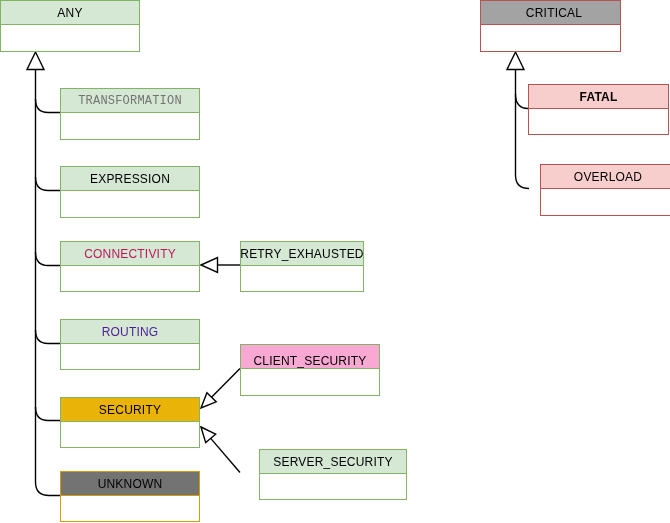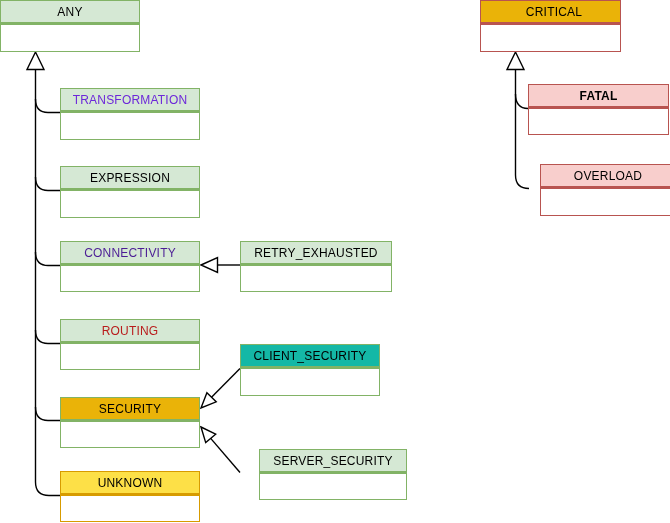--- a/index.html
+++ b/index.html
@@ -8,21 +8,21 @@
     background:#ffffff;
     font-family:"Liberation Sans", sans-serif;
   }
   #diagram{position:absolute;left:0;top:0;width:670px;height:523px;}
   .node{
     position:absolute;box-sizing:border-box;
     background:#ffffff;border:1px solid #000;
   }
   .node-header{
     box-sizing:border-box;height:24px;
-    border-bottom:3px solid #f97316;
+    border-bottom:1px solid #f97316;
     display:flex;align-items:center;justify-content:center;
   }
   .node-label{
     font-size:12px;color:#000000;letter-spacing:0.2px;
     white-space:nowrap;
   }
   .node-body{box-sizing:border-box;width:100%;}
   #connector-layer{position:absolute;left:0;top:0;pointer-events:none;}
   #connector-layer g{pointer-events:auto;}
 </style>
@@ -71,74 +71,74 @@
       </g>
     </svg>
 <div class="node" style="left: 0px; top: 0px; width: 140px; height: 52px; border-color: rgb(130, 179, 102);">
       <div class="node-header" style="background: rgb(213, 232, 212); border-bottom-color: rgb(130, 179, 102);">
         <span class="node-label" style="color: rgb(0, 0, 0);">ANY</span>
       </div>
       <div class="node-body" style="height: 26px;"></div>
     </div>
     <div class="node" style="left: 60px; top: 88px; width: 140px; height: 52px; border-color: rgb(130, 179, 102);">
       <div class="node-header" style="background: rgb(213, 232, 212); border-bottom-color: rgb(130, 179, 102);">
-        <span class="node-label" style="color: #6d28d9;">TRANSFORMATION</span>
+        <span class="node-label" style="color: #737373; font-family: Liberation Mono, monospace;">TRANSFORMATION</span>
       </div>
       <div class="node-body" style="height: 26px;"></div>
     </div>
     <div class="node" style="left: 60px; top: 166px; width: 140px; height: 52px; border-color: rgb(130, 179, 102);">
       <div class="node-header" style="background: rgb(213, 232, 212); border-bottom-color: rgb(130, 179, 102);">
         <span class="node-label" style="color: rgb(0, 0, 0);">EXPRESSION</span>
       </div>
       <div class="node-body" style="height: 26px;"></div>
     </div>
     <div class="node" style="left: 60px; top: 241px; width: 140px; height: 51px; border-color: rgb(130, 179, 102);">
       <div class="node-header" style="background: rgb(213, 232, 212); border-bottom-color: rgb(130, 179, 102);">
-        <span class="node-label" style="color: #4c1d95;">CONNECTIVITY</span>
+        <span class="node-label" style="color: #be185d;">CONNECTIVITY</span>
       </div>
       <div class="node-body" style="height: 25px;"></div>
     </div>
     <div class="node" style="left: 60px; top: 319px; width: 140px; height: 51px; border-color: rgb(130, 179, 102);">
       <div class="node-header" style="background: rgb(213, 232, 212); border-bottom-color: rgb(130, 179, 102);">
-        <span class="node-label" style="color: #b91c1c;">ROUTING</span>
+        <span class="node-label" style="color: #4c1d95;">ROUTING</span>
       </div>
       <div class="node-body" style="height: 25px;"></div>
     </div>
     <div class="node" style="left: 60px; top: 397px; width: 140px; height: 51px; border-color: rgb(130, 179, 102);">
       <div class="node-header" style="background: #eab308; border-bottom-color: rgb(130, 179, 102);">
         <span class="node-label" style="color: rgb(0, 0, 0);">SECURITY</span>
       </div>
       <div class="node-body" style="height: 25px;"></div>
     </div>
     <div class="node" style="left: 60px; top: 471px; width: 140px; height: 51px; border-color: rgb(215, 155, 0);">
-      <div class="node-header" style="background: #fde047; border-bottom-color: rgb(215, 155, 0);">
+      <div class="node-header" style="background: #737373; border-bottom-color: rgb(215, 155, 0);">
         <span class="node-label" style="color: rgb(0, 0, 0);">UNKNOWN</span>
       </div>
       <div class="node-body" style="height: 25px;"></div>
     </div>
-    <div class="node" style="left: 240px; top: 241px; width: 152px; height: 51px; border-color: rgb(130, 179, 102);">
+    <div class="node" style="left: 240px; top: 241px; width: 124px; height: 51px; border-color: rgb(130, 179, 102);">
       <div class="node-header" style="background: rgb(213, 232, 212); border-bottom-color: rgb(130, 179, 102);">
         <span class="node-label" style="color: rgb(0, 0, 0);">RETRY_EXHAUSTED</span>
       </div>
       <div class="node-body" style="height: 25px;"></div>
     </div>
     <div class="node" style="left: 240px; top: 344px; width: 140px; height: 52px; border-color: rgb(130, 179, 102);">
-      <div class="node-header" style="background: #14b8a6; border-bottom-color: rgb(130, 179, 102);">
+      <div class="node-header" style="background: #f9a8d4; border-bottom-color: rgb(130, 179, 102); align-items: flex-end;">
         <span class="node-label" style="color: rgb(0, 0, 0);">CLIENT_SECURITY</span>
       </div>
       <div class="node-body" style="height: 26px;"></div>
     </div>
     <div class="node" style="left: 240px; top: 449px; width: 148px; height: 51px; border-color: rgb(130, 179, 102); margin-left: 19px;">
       <div class="node-header" style="background: rgb(213, 232, 212); border-bottom-color: rgb(130, 179, 102);">
         <span class="node-label" style="color: rgb(0, 0, 0);">SERVER_SECURITY</span>
       </div>
       <div class="node-body" style="height: 25px;"></div>
     </div>
     <div class="node" style="left: 480px; top: 0px; width: 141px; height: 52px; border-color: rgb(184, 84, 80);">
-      <div class="node-header" style="background: #eab308; border-bottom-color: rgb(184, 84, 80); padding-left: 7px;">
+      <div class="node-header" style="background: #a3a3a3; border-bottom-color: rgb(184, 84, 80); padding-left: 7px;">
         <span class="node-label" style="color: rgb(0, 0, 0);">CRITICAL</span>
       </div>
       <div class="node-body" style="height: 26px;"></div>
     </div>
     <div class="node" style="left: 528px; top: 84px; width: 141px; height: 51px; border-color: rgb(184, 84, 80); font-weight: bold;">
       <div class="node-header" style="background: rgb(248, 206, 204); border-bottom-color: rgb(184, 84, 80);">
         <span class="node-label" style="color: rgb(0, 0, 0);">FATAL</span>
       </div>
       <div class="node-body" style="height: 25px;"></div>
     </div>

